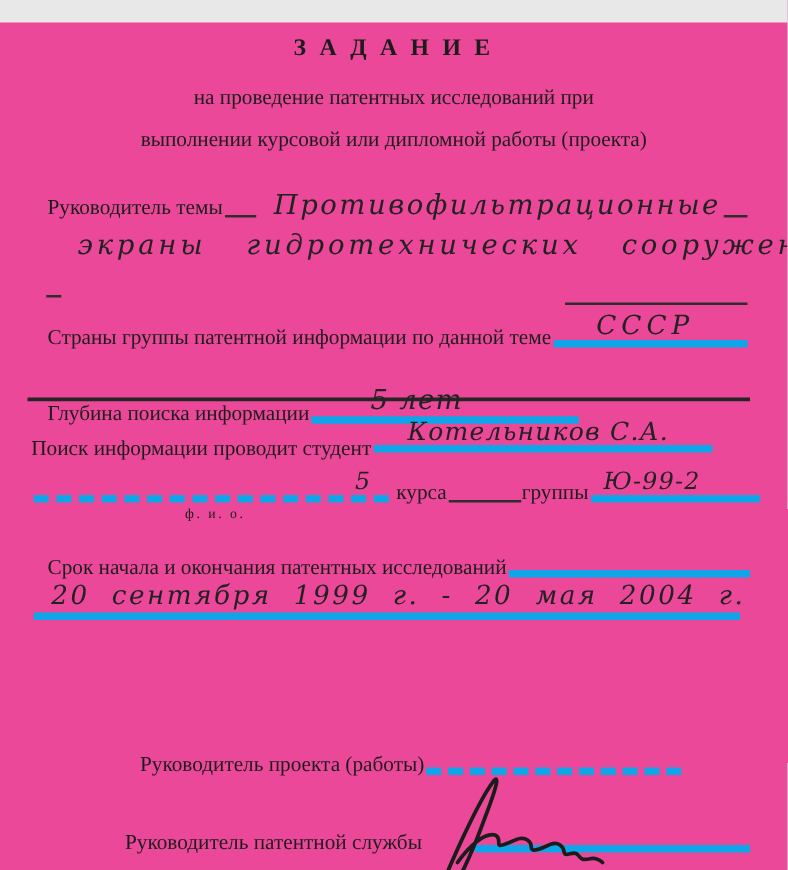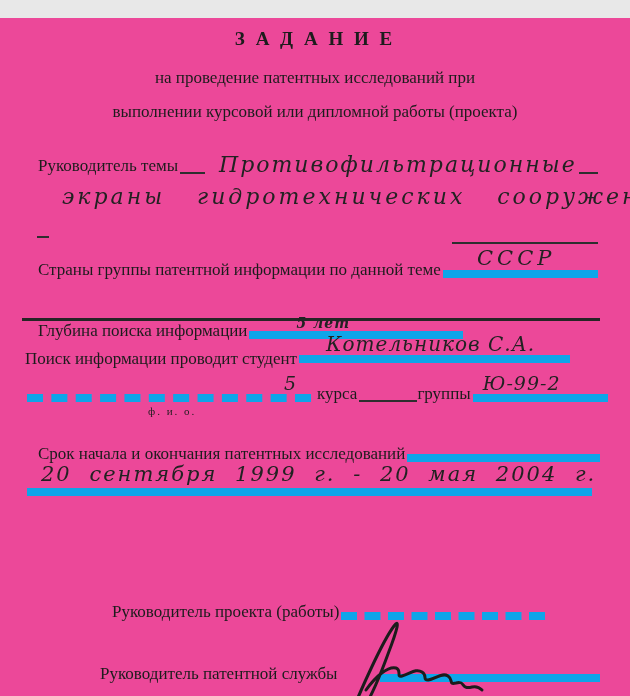--- a/index.html
+++ b/index.html
@@ -7,31 +7,31 @@
     position:relative;width:630px;height:696px;background:#ec4899;
     font-family:"Liberation Serif", serif;color:#1c1c1c;overflow:hidden;
     margin:18px auto;
   }
   .abs{position:absolute;}
   .center{width:100%;text-align:center;}
   .title{top:10px;font-weight:bold;font-size:19px;letter-spacing:3px;}
   .sub{font-size:17px;}
   .row{position:absolute;display:flex;align-items:flex-end;height:26px;}
   .lbl{font-size:17px;white-space:nowrap;line-height:1.15;}
-  .line{flex:1;position:relative;border-bottom:8px solid #0ea5e9;margin:0 0 2px 2px;height:2px;}
+  .line{flex:1;position:relative;border-bottom:6px solid #0ea5e9;margin:0 0 2px 2px;height:2px;}
   .line.dashed{border-bottom-style:dashed;}
   .seg{position:relative;border-bottom:2px solid #2e2e2e;margin:0 0 2px 2px;height:2px;}
   .hw{
     font-family:"DejaVu Serif", serif;font-style:italic;color:#222;
     white-space:nowrap;line-height:1;
   }
   .on-line{position:absolute;bottom:1px;}
   .hw-theme{font-size:22px;letter-spacing:2px;word-spacing:10px;}
   .hw-cccp{font-size:21px;letter-spacing:4px;}
-  .hw-small{font-size:14px;letter-spacing:1px;font-weight:bold;}
+  .hw-small{font-size:22px;letter-spacing:1px;}
   .hw-name{font-size:20px;letter-spacing:1px;}
   .hw-group{font-size:19px;letter-spacing:1px;}
   .hw-dates{font-size:21px;letter-spacing:2px;word-spacing:9px;}
   .divider{border-bottom:3px solid #252525;}
   .fio{font-size:11px;letter-spacing:2px;}
   .sig-svg{position:absolute;left:330px;top:596px;z-index:2;}
 </style>
 </head>
 <body>
 

